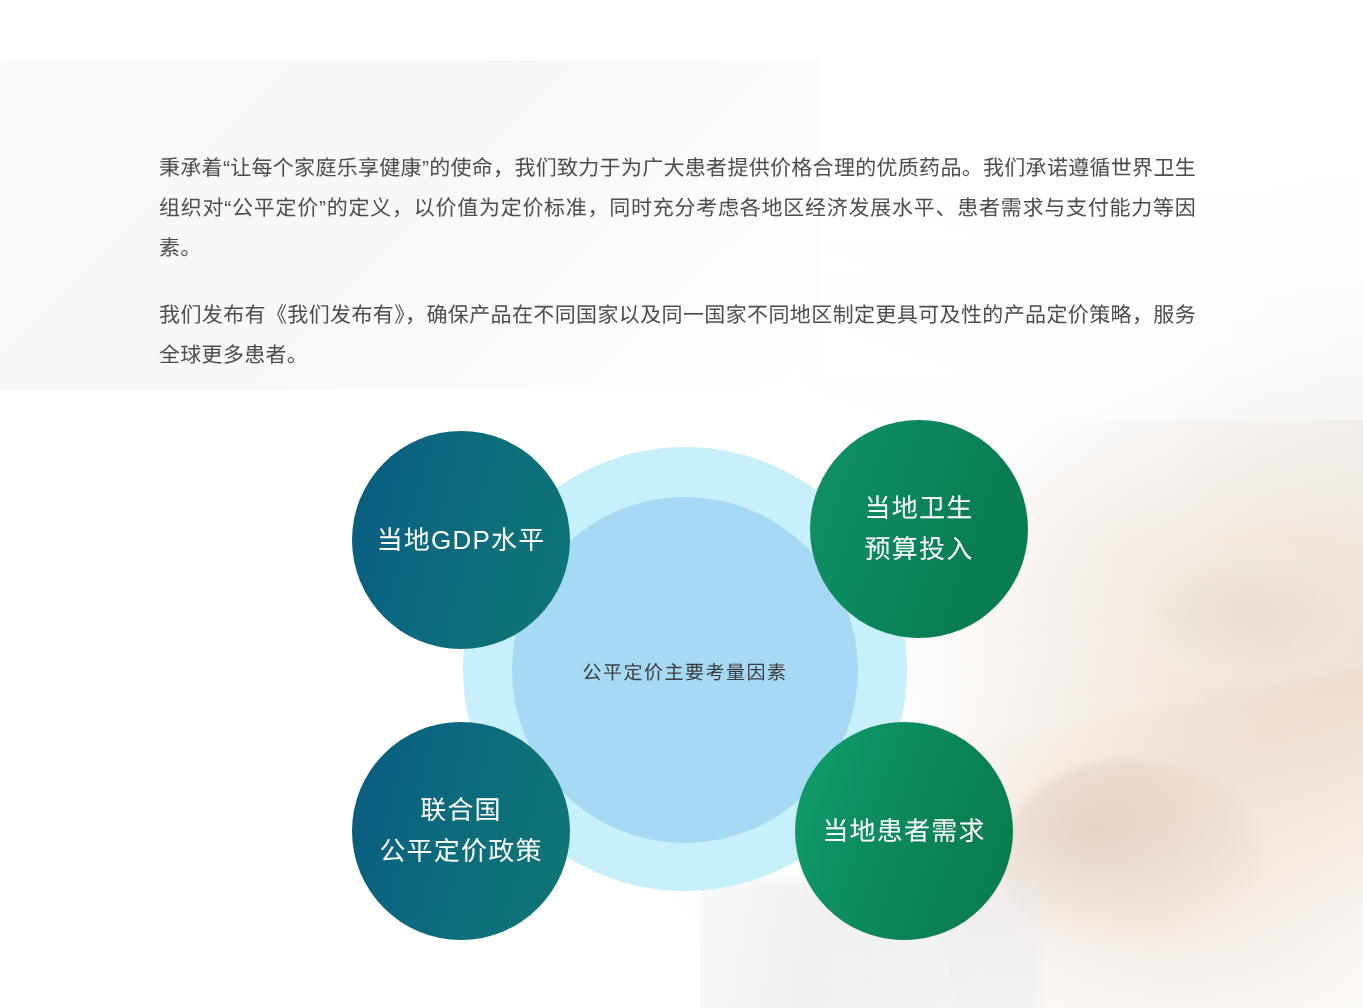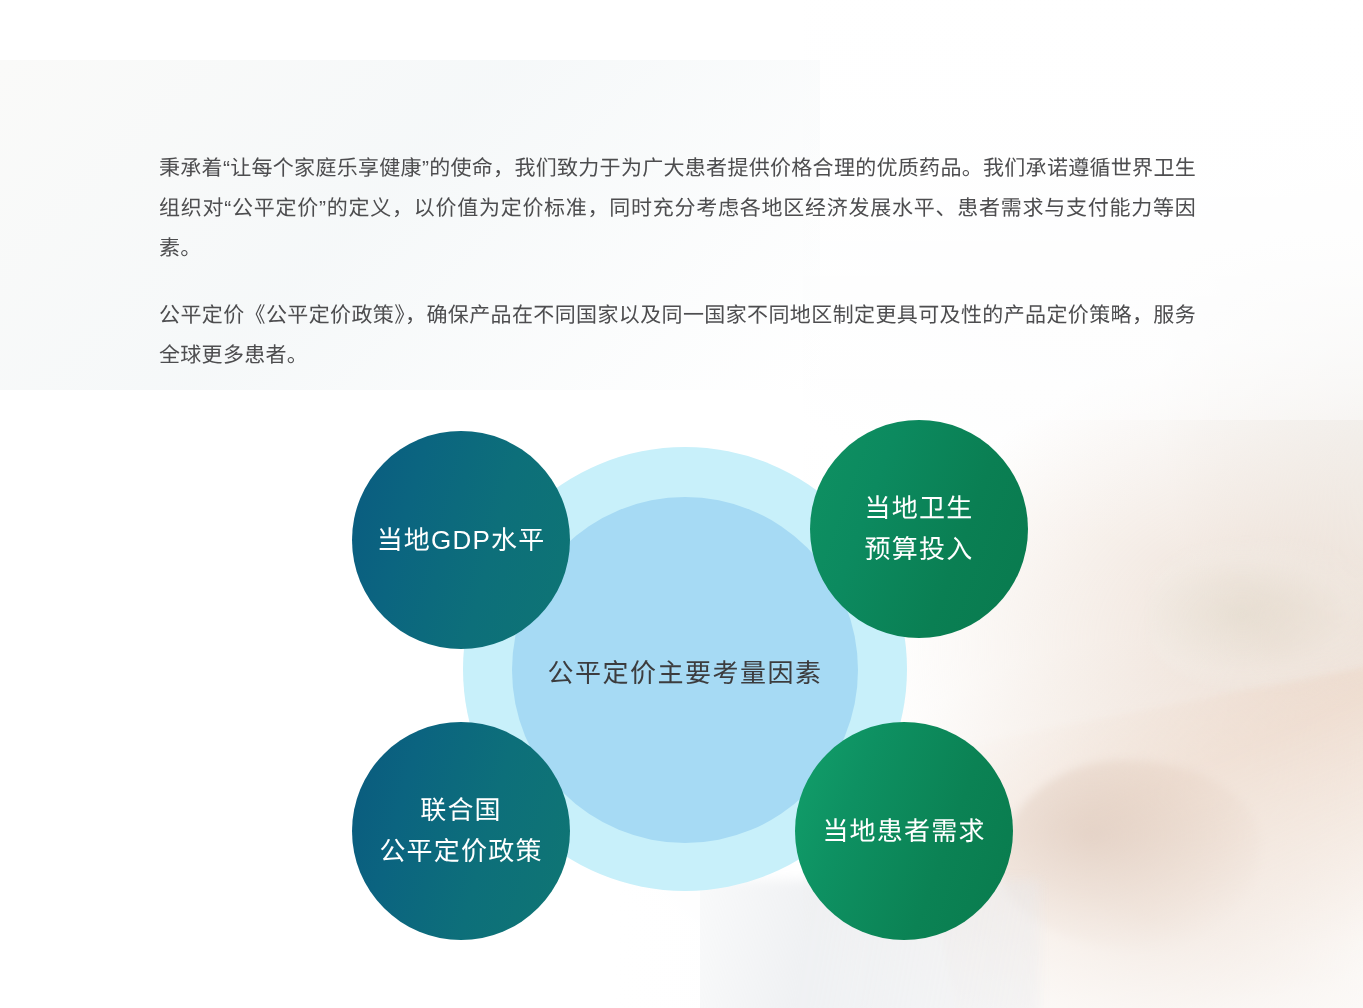--- a/index.html
+++ b/index.html
@@ -139,21 +139,21 @@
     position: absolute;
     left: 512px; top: 497px;
     width: 346px; height: 346px;
     border-radius: 50%;
     background: #a6daf4;
     display: flex;
     align-items: center;
     justify-content: center;
   }
   .center-label {
-    font-size: 26px;
+    font-size: 19px;
     color: #3c3c3e;
     letter-spacing: 1.5px;
     white-space: nowrap;
     text-align: center;
   }
 
   .bubble {
     position: absolute;
     width: 218px; height: 218px;
     border-radius: 50%;
@@ -198,21 +198,21 @@
     <div class="bg-hand-dark"></div>
     <div class="bg-wash-2"></div>
     <div class="bg-grey-panel"></div>
     <div class="bg-top-fade"></div>
     <div class="bg-text-tint"></div>
     <div class="bg-bottom-white"></div>
   </div>
 
   <div class="copy">
     <p class="first">秉承着“让每个家庭乐享健康”的使命，我们致力于为广大患者提供价格合理的优质药品。我们承诺遵循世界卫生组织对“公平定价”的定义，以价值为定价标准，同时充分考虑各地区经济发展水平、患者需求与支付能力等因素。</p>
-    <p class="second">公平定价《公平定价政策》，确保产品在不同国家以及同一国家不同地区制定更具可及性的产品定价策略，服务全球更多患者。</p>
+    <p class="second">我们发布有《我们发布有》，确保产品在不同国家以及同一国家不同地区制定更具可及性的产品定价策略，服务全球更多患者。</p>
   </div>
 
   <div class="diagram">
 
     <div class="ring-outer"></div>
 
     <div class="ring-inner">
       <span class="center-label">公平定价主要考量因素</span>
     </div>
 

